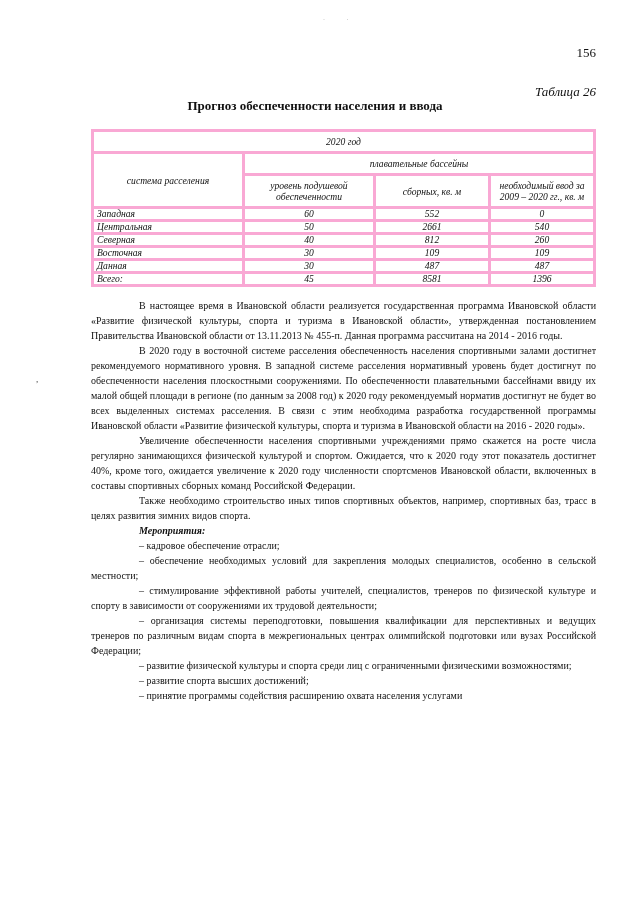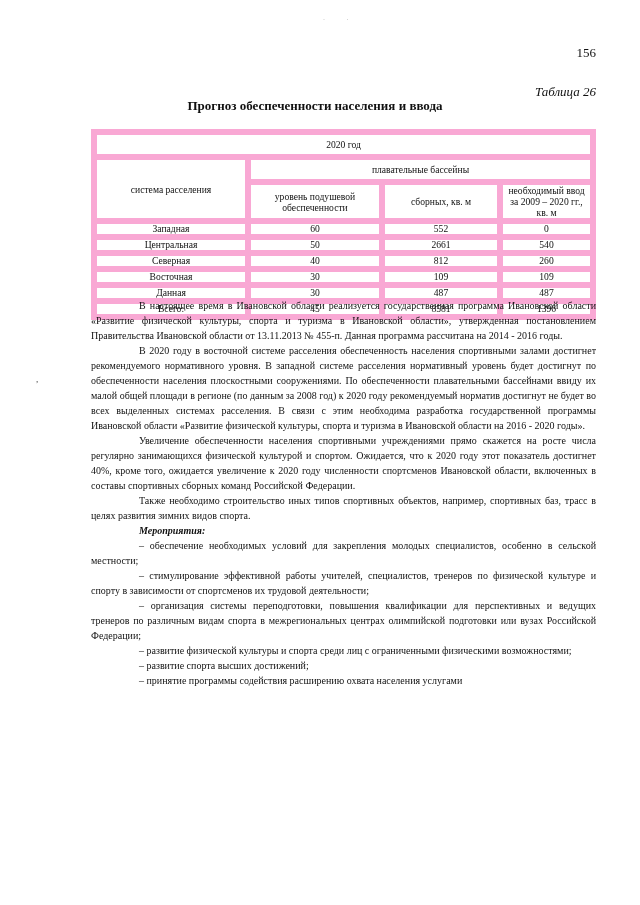--- a/index.html
+++ b/index.html
@@ -20,23 +20,23 @@
       position: absolute; top: 98px; left: 85px; width: 520px;
       text-align: center; font-size: 13px; font-weight: bold; line-height: 15px;
       padding-left: 0;
     }
     .table-title span { display: block; margin-left: -60px; }
     table.data {
       position: absolute; top: 129px; left: 91px; width: 505px;
       border-collapse: collapse; font-size: 9.6px; line-height: 11px;
     }
     table.data td {
-      border: 6px solid #f9a8d4; padding: 0 3px; text-align: center; vertical-align: middle;
+      border: 3px solid #f9a8d4; padding: 0 3px; text-align: center; vertical-align: middle; font-style: italic;
     }
-    table.data td.name { text-align: center; }
+    table.data td.name { text-align: left; }
     .hdr-year td { height: 19px; }
     .hdr-group td { height: 19px; }
     .hdr-cols td { height: 30px; }
     .row td { height: 10px; line-height: 10px; }
     .col1 { width: 142px; }
     .col2 { width: 122px; }
     .col3 { width: 106px; }
     .text {
       position: absolute; left: 91px; width: 505px;
       font-size: 10px; line-height: 15px; text-align: justify;
@@ -111,19 +111,20 @@
   </table>
 
 <div class="margin-mark">,</div>
 
 <div class="text" style="top:298px;">
   <p class="last">В настоящее время в Ивановской области реализуется государственная программа Ивановской области «Развитие физической культуры, спорта и туризма в Ивановской области», утвержденная постановлением Правительства Ивановской области от 13.11.2013 № 455-п. Данная программа рассчитана на 2014 - 2016 годы.</p>
   <p class="last">В 2020 году в восточной системе расселения обеспеченность населения спортивными залами достигнет рекомендуемого нормативного уровня. В западной системе расселения нормативный уровень будет достигнут по обеспеченности населения плоскостными сооружениями. По обеспеченности плавательными бассейнами ввиду их малой общей площади в регионе (по данным за 2008 год) к 2020 году рекомендуемый норматив достигнут не будет во всех выделенных системах расселения. В связи с этим необходима разработка государственной программы Ивановской области «Развитие физической культуры, спорта и туризма в Ивановской области на 2016 - 2020 годы».</p>
   <p class="last">Увеличение обеспеченности населения спортивными учреждениями прямо скажется на росте числа регулярно занимающихся физической культурой и спортом. Ожидается, что к 2020 году этот показатель достигнет 40%, кроме того, ожидается увеличение к 2020 году численности спортсменов Ивановской области, включенных в составы спортивных сборных команд Российской Федерации.</p>
   <p class="last">Также необходимо строительство иных типов спортивных объектов, например, спортивных баз, трасс в целях развития зимних видов спорта.</p>
   <p class="heading">Мероприятия:</p>
+  <p class="last">– кадровое обеспечение отрасли;</p>
   <p class="last">– обеспечение необходимых условий для закрепления молодых специалистов, особенно в сельской местности;</p>
-  <p class="last">– стимулирование эффективной работы учителей, специалистов, тренеров по физической культуре и спорту в зависимости от спортсменов их трудовой деятельности;</p>
+  <p class="last">– стимулирование эффективной работы учителей, специалистов, тренеров по физической культуре и спорту в зависимости от сооружениями их трудовой деятельности;</p>
   <p class="last">– организация системы переподготовки, повышения квалификации для перспективных и ведущих тренеров по различным видам спорта в межрегиональных центрах олимпийской подготовки или вузах Российской Федерации;</p>
   <p class="last">– развитие физической культуры и спорта среди лиц с ограниченными физическими возможностями;</p>
   <p class="last">– развитие спорта высших достижений;</p>
   <p>– принятие программы содействия расширению охвата населения услугами</p>
 </div>
 
 </body></html>

